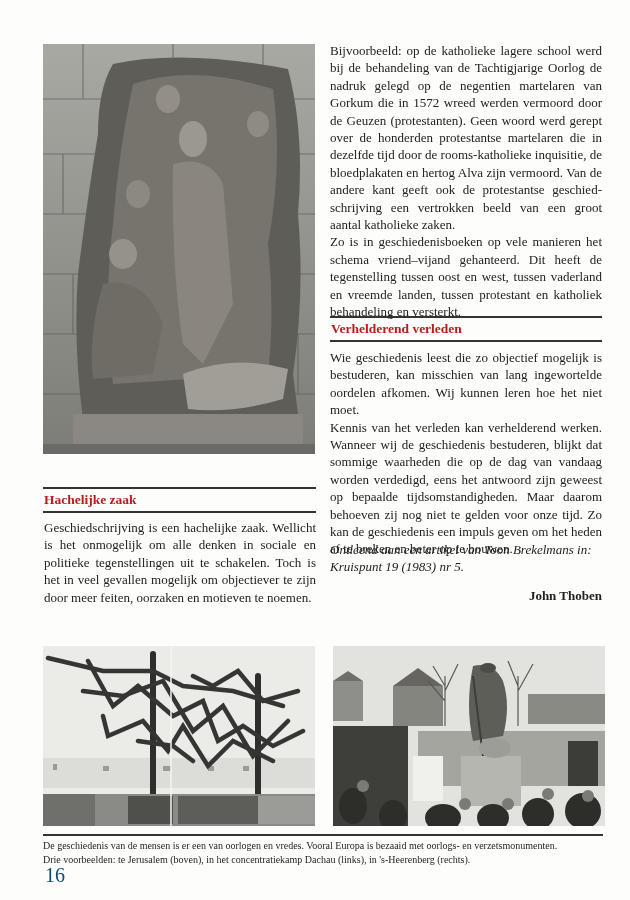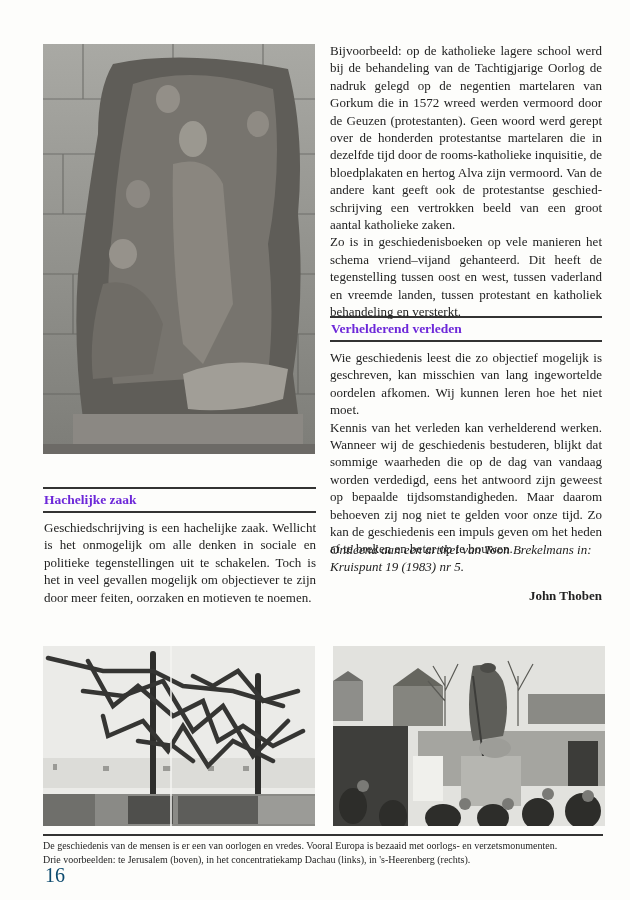--- a/index.html
+++ b/index.html
@@ -5,21 +5,21 @@
   html, body { margin: 0; padding: 0; }
   body {
     width: 630px; height: 900px; background: #fdfdfb; position: relative; overflow: hidden;
     font-family: "Liberation Serif", serif; color: #222;
   }
   .abs { position: absolute; }
   .photo { position: absolute; overflow: hidden; }
   .para { font-size: 13px; line-height: 17.4px; text-align: justify; margin: 0; }
   .para p { margin: 0; text-align: justify; }
   .rule { position: absolute; height: 2px; background: #333; }
-  .heading { position: absolute; font-family: "Liberation Serif", serif; font-weight: bold; font-size: 13.5px; color: #6d28d9; }
+  .heading { position: absolute; font-family: "Liberation Serif", serif; font-weight: bold; font-size: 13.5px; color: #b91c1c; }
   .italic { font-style: italic; }
   .caption { font-size: 10px; font-weight: normal; line-height: 14px; color: #1e1e1e; }
   .pagenum { font-size: 20px; color: #0c4a6e; }
 </style>
 </head>
 <body>
 
 <div class="photo" style="left:43px; top:44px; width:272px; height:410px; background:#8a8a86;">
   <svg width="272" height="410" viewBox="0 0 272 410">
     <defs>
@@ -70,21 +70,21 @@
 
 <div class="abs para" style="left:330px; top:42px; width:272px;">
   <p>Bijvoorbeeld: op de katholieke lagere school werd bij de behandeling van de Tachtigjarige Oorlog de nadruk gelegd op de negentien martelaren van Gorkum die in 1572 wreed werden vermoord door de Geuzen (protestanten). Geen woord werd gerept over de honderden protestantse martelaren die in dezelfde tijd door de rooms-katholieke inquisitie, de bloedplakaten en hertog Alva zijn vermoord. Van de andere kant geeft ook de protestantse geschied­schrijving een vertrokken beeld van een groot aantal katholieke zaken.</p>
   <p>Zo is in geschiedenisboeken op vele manieren het schema vriend–vijand gehanteerd. Dit heeft de tegenstelling tussen oost en west, tussen vaderland en vreemde landen, tussen protestant en katholiek behandeling en versterkt.</p>
 </div>
 
 <div class="rule" style="left:330px; top:316px; width:272px;"></div>
 <div class="heading" style="left:331px; top:321px;">Verhelderend verleden</div>
 <div class="rule" style="left:330px; top:340px; width:272px;"></div>
 <div class="abs para" style="left:330px; top:349px; width:272px;">
-  <p>Wie geschiedenis leest die zo objectief mogelijk is geschreven, kan misschien van lang ingewortelde oordelen afkomen. Wij kunnen leren hoe het niet moet.</p>
+  <p>Wie geschiedenis leest die zo objectief mogelijk is bestuderen, kan misschien van lang ingewortelde oordelen afkomen. Wij kunnen leren hoe het niet moet.</p>
   <p>Kennis van het verleden kan verhelderend werken. Wanneer wij de geschiedenis bestuderen, blijkt dat sommige waarheden die op de dag van vandaag worden verdedigd, eens het antwoord zijn geweest op bepaalde tijdsomstandigheden. Maar daarom behoeven zij nog niet te gelden voor onze tijd. Zo kan de geschiedenis een impuls geven om het heden af te breken en beter op te bouwen.</p>
 </div>
 <div class="abs para italic" style="left:330px; top:541px; width:275px; text-align:left;">
   <div>Ontleend aan een artikel van Toon Brekelmans in:</div>
   <div>Kruispunt 19 (1983) nr 5.</div>
 </div>
 <div class="abs para" style="left:330px; top:587px; width:272px; text-align:right;font-weight:bold;">John Thoben</div>
 
 <div class="photo" style="left:43px; top:646px; width:272px; height:180px; background:#ececea;">
   <svg width="272" height="180" viewBox="0 0 272 180">

